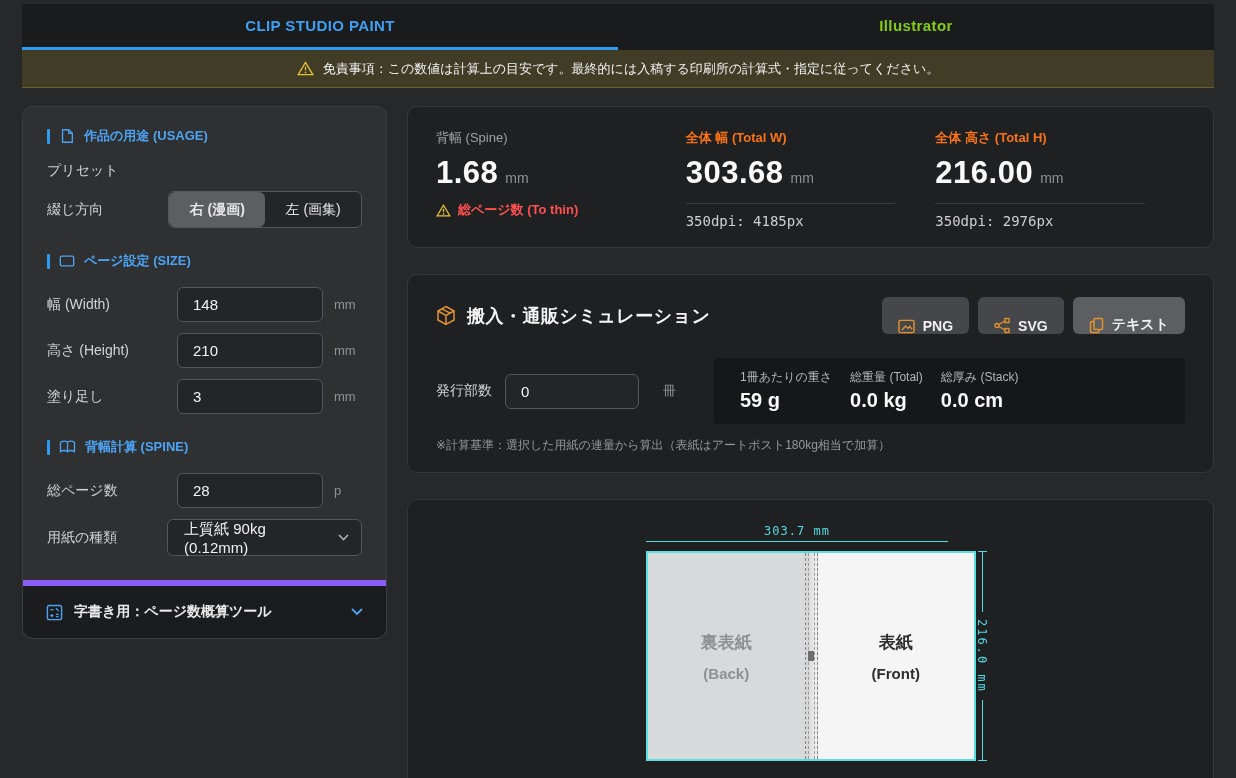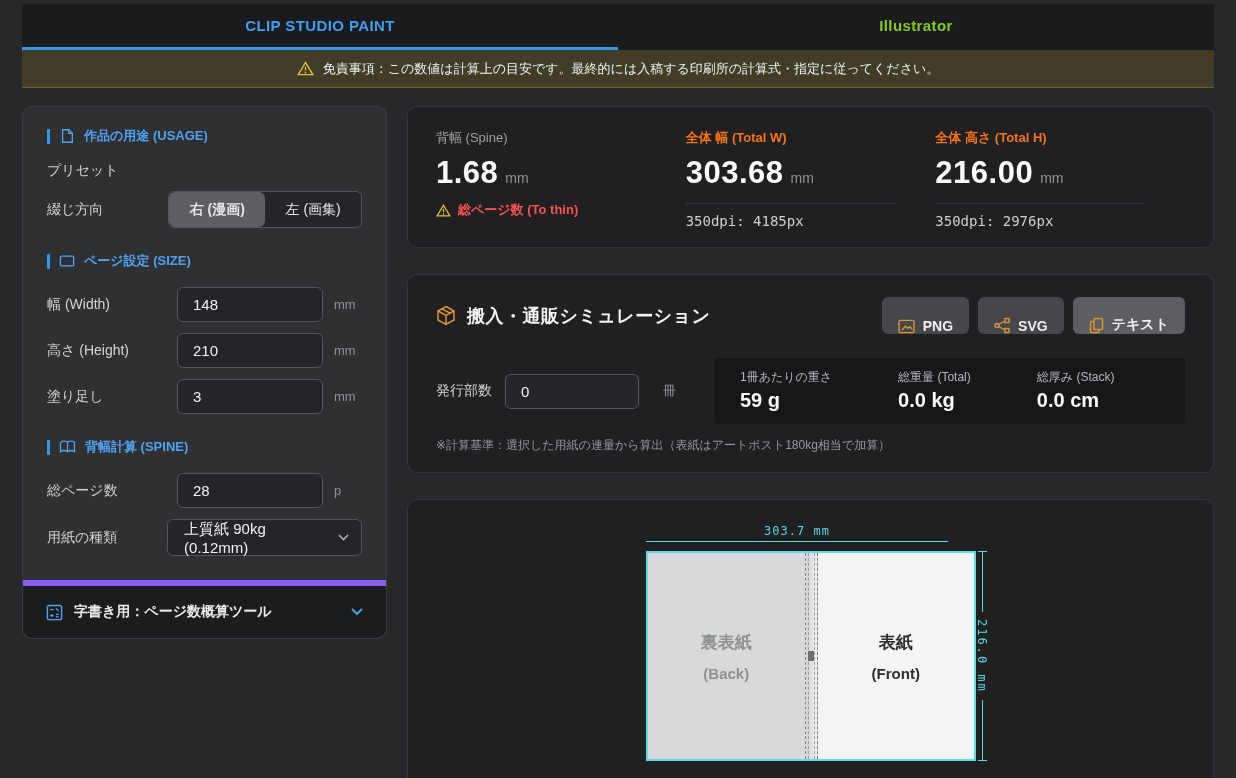--- a/index.html
+++ b/index.html
@@ -103,21 +103,21 @@
     font-size:14px; font-weight:bold; color:#f0f0f1;
     font-family:"Liberation Sans",sans-serif;
   }
   .btn.light { background:#5c5e61; }
   .sim-body { display:flex; align-items:center; }
   .copies { display:flex; align-items:center; gap:13px; }
   .copies .row-label { width:auto; }
   .copies .tinput { width:134px; }
   .stats {
     margin-left:38px; flex:1; background:#161719; border-radius:4px;
-    padding:11px 26px 12px; display:flex; gap:66px;
+    padding:11px 26px 12px; display:flex; gap:18px;
   }
   .stat-label { font-size:12px; color:#b5b6b9; margin-bottom:3px; }
   .stat-value { font-size:20px; font-weight:bold; color:#fafafa; }
   .sim-note { margin-top:13px; font-size:12px; color:#96979a; }
 
   
   .preview { position:relative; height:312px; }
   .dim-top { position:absolute; left:238px; top:24px; width:302px; text-align:center; }
   .dim-top .dim-text { font-size:12px; color:#52dbe0; letter-spacing:1px; }
   .dim-top .hline { margin-top:3px; height:1px; background:#52dbe0; position:relative; }

